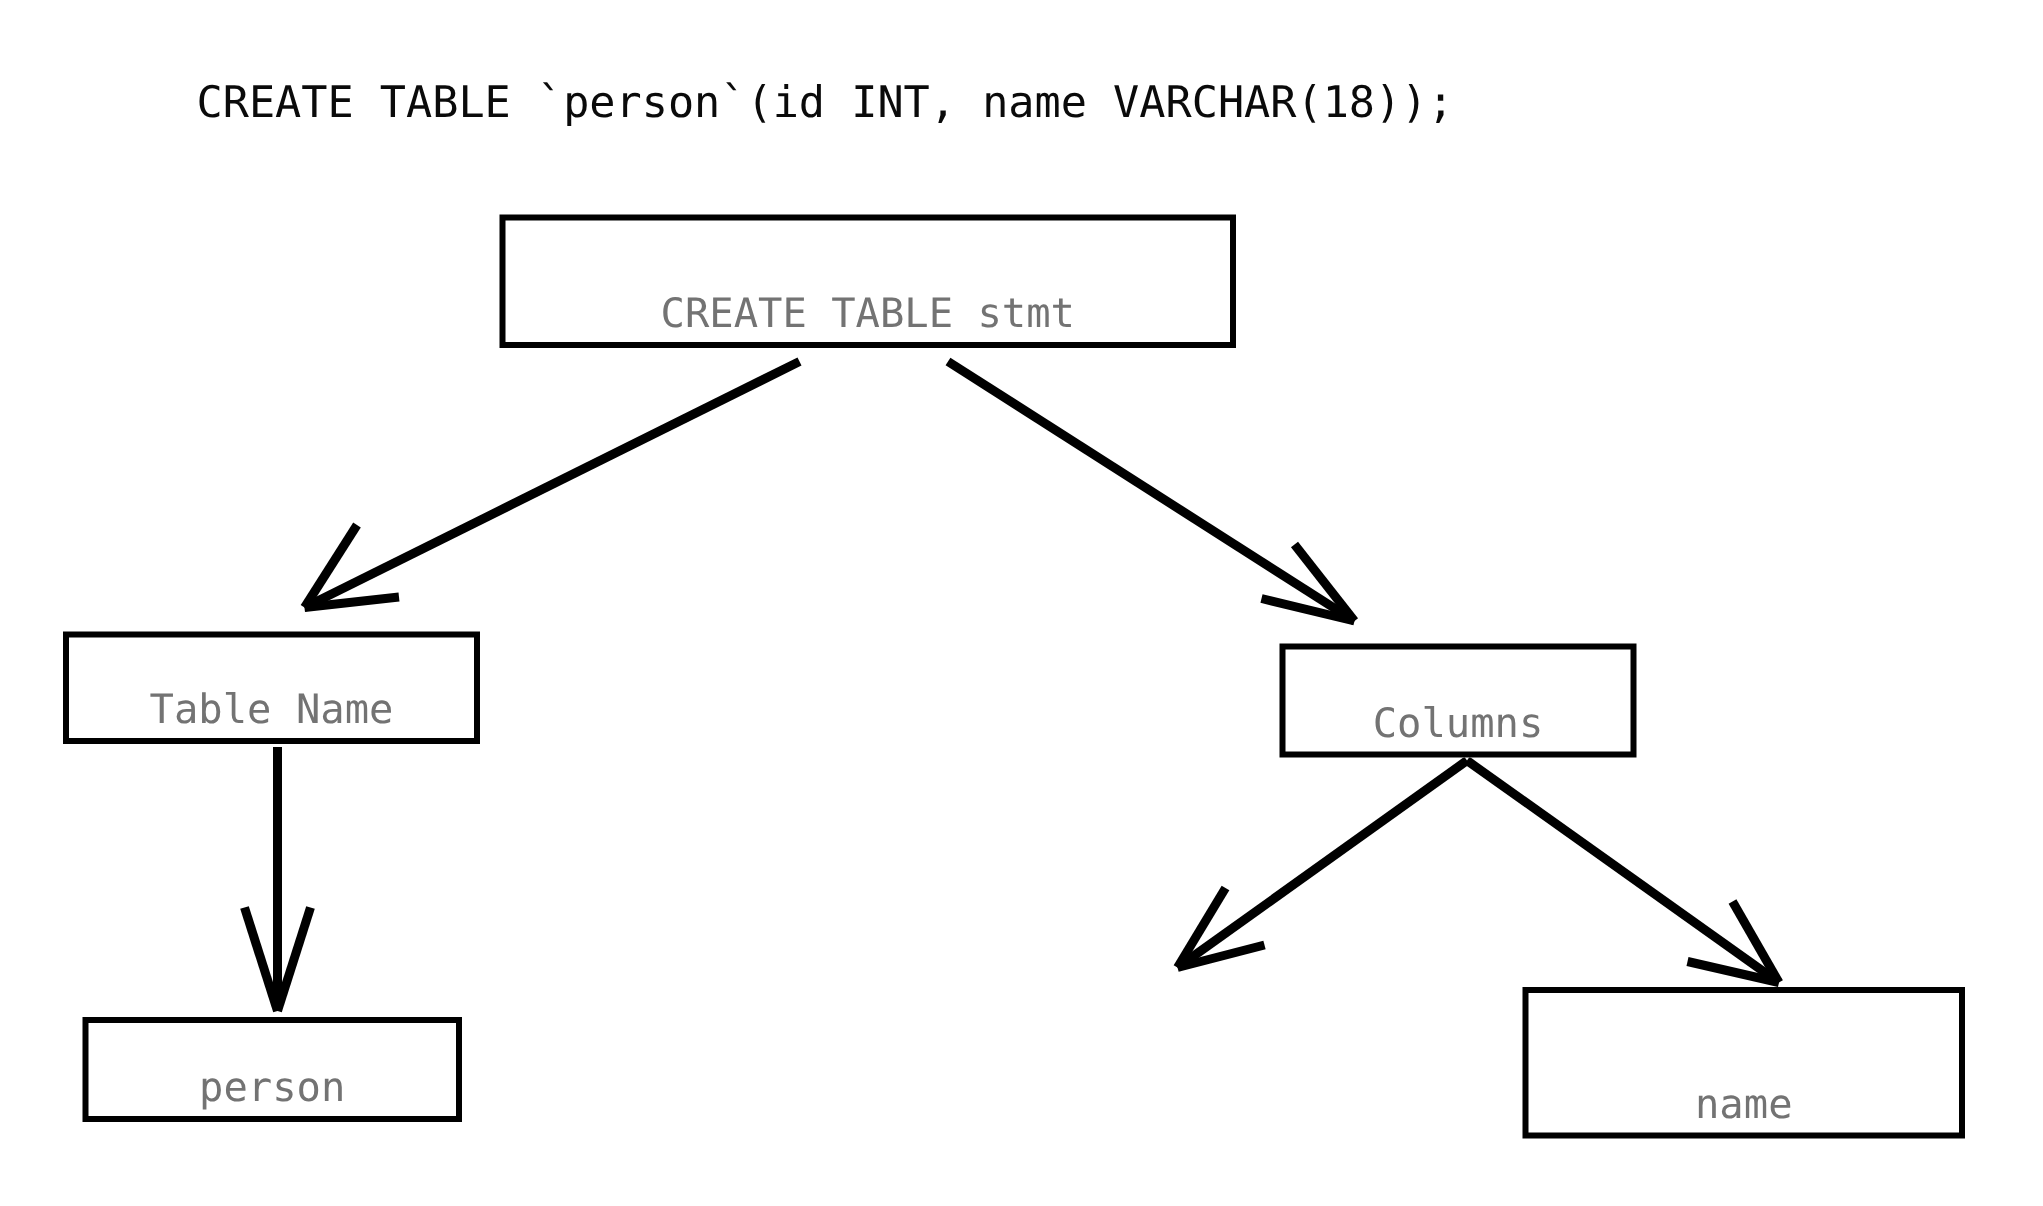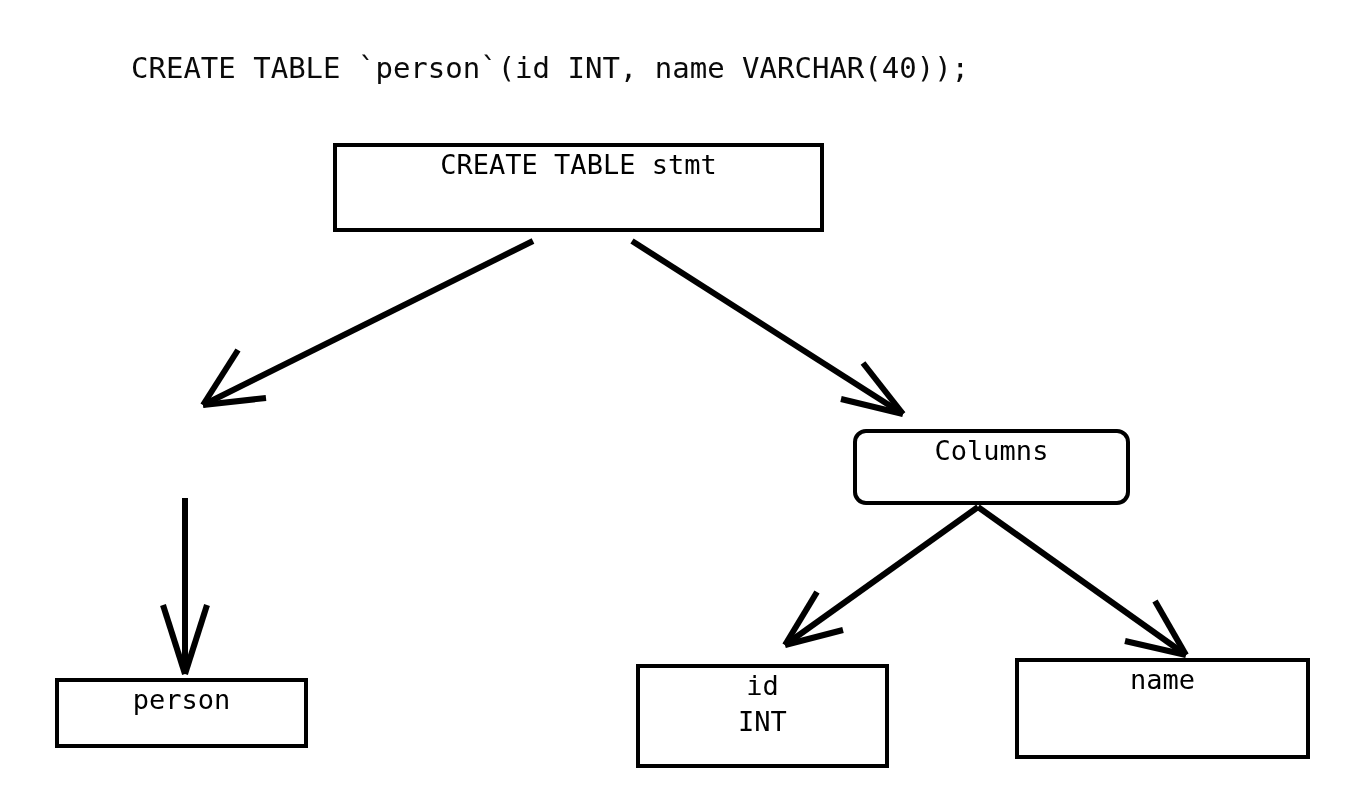--- a/index.html
+++ b/index.html
@@ -38,38 +38,38 @@
     font-family: "DejaVu Sans Mono", "Liberation Mono", monospace;
   }
   .node {
     position: absolute;
     box-sizing: border-box;
     border: 4px solid #000000;
     background: #ffffff;
     display: flex;
     flex-direction: column;
     align-items: center;
-    justify-content: flex-start;
-    color: #000000;
+    justify-content: flex-end;
+    color: #737373;
     font-family: "DejaVu Sans Mono", "Liberation Mono", monospace;
     font-size: 27px;
     line-height: 36px;
     white-space: pre;
     z-index: 2;
   }
   .node .line2 {
     display: block;
   }
 </style>
 </head>
 <body>
 
 <div id="canvas">
 
-  <div class="title">CREATE TABLE `person`(id INT, name VARCHAR(40));</div>
+  <div class="title">CREATE TABLE `person`(id INT, name VARCHAR(18));</div>
 
   <svg id="edges" viewBox="0 0 1362 804" xmlns="http://www.w3.org/2000/svg">
     <g stroke="#000000" stroke-width="6" fill="none" stroke-linecap="butt">
 
       <g>
         <line x1="533" y1="241" x2="203" y2="405"></line>
         <line x1="203" y1="405" x2="266" y2="398"></line>
         <line x1="203" y1="405" x2="238" y2="350"></line>
       </g>
 
@@ -96,31 +96,30 @@
         <line x1="1186" y1="655" x2="1125" y2="641"></line>
         <line x1="1186" y1="655" x2="1155" y2="601"></line>
       </g>
     </g>
   </svg>
 
   <div class="node" style="left:333px; top:143px; width:491px; height:89px;">
     <span>CREATE TABLE stmt</span>
   </div>
 
+  <div class="node" style="left:42px; top:421px; width:278px; height:75px;">
+    <span>Table Name</span>
+  </div>
 
-  <div class="node" style="left:853px; top:429px; width:277px; height:76px;border-radius:13px;">
+  <div class="node" style="left:853px; top:429px; width:238px; height:76px;">
     <span>Columns</span>
   </div>
 
   <div class="node" style="left:55px; top:678px; width:253px; height:70px;">
     <span>person</span>
   </div>
 
-  <div class="node" style="left:636px; top:664px; width:253px; height:104px;">
-    <span>id</span>
-    <span class="line2">INT</span>
-  </div>
 
   <div class="node" style="left:1015px; top:658px; width:295px; height:101px;gap:39px;">
     <span>name</span>
   </div>
 
 </div>
 
 </body></html>

